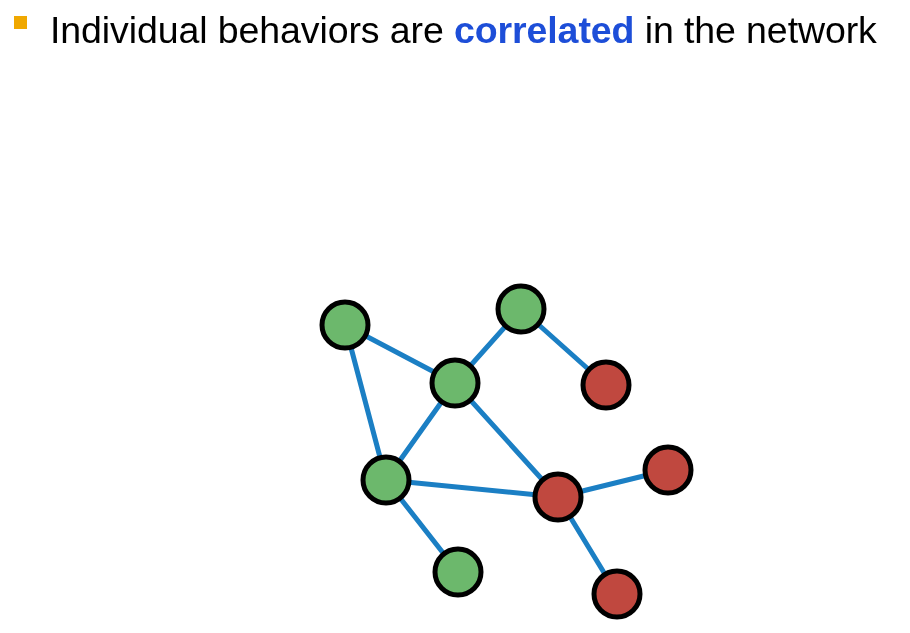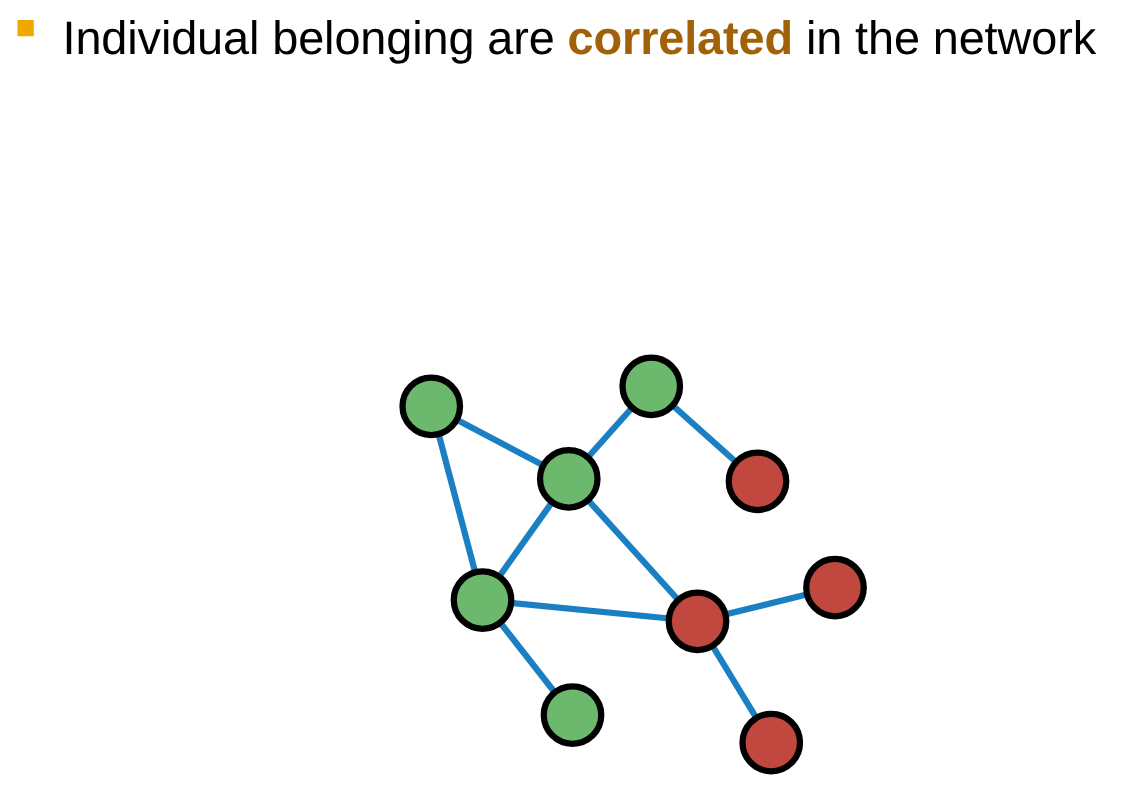--- a/index.html
+++ b/index.html
@@ -74,21 +74,21 @@
 </style>
 </head>
 <body>
 
 <div id="slide">
 
   <ul class="bullet-list">
     <li class="bullet-item">
       <span class="bullet-marker" style="background: rgb(240, 168, 0);"></span>
       <span class="bullet-text">
-        <span>Individual belonging are </span><span class="hl" style="color: #a16207; text-align: center;">correlated</span><span> in the network</span>
+        <span>Individual behaviors are </span><span class="hl" style="color: #1d4ed8; text-align: center;">correlated</span><span> in the network</span>
       </span>
     </li>
   </ul>
 
   <div id="graph-figure">
     <svg viewBox="0 0 910 633" xmlns="http://www.w3.org/2000/svg">
       <g id="graph-edges">
           <line x1="345" y1="325" x2="455" y2="383" stroke="#1B7FC4" stroke-width="5" stroke-linecap="round"></line>
           <line x1="345" y1="325" x2="386" y2="480" stroke="#1B7FC4" stroke-width="5" stroke-linecap="round"></line>
           <line x1="521" y1="309" x2="455" y2="383" stroke="#1B7FC4" stroke-width="5" stroke-linecap="round"></line>

